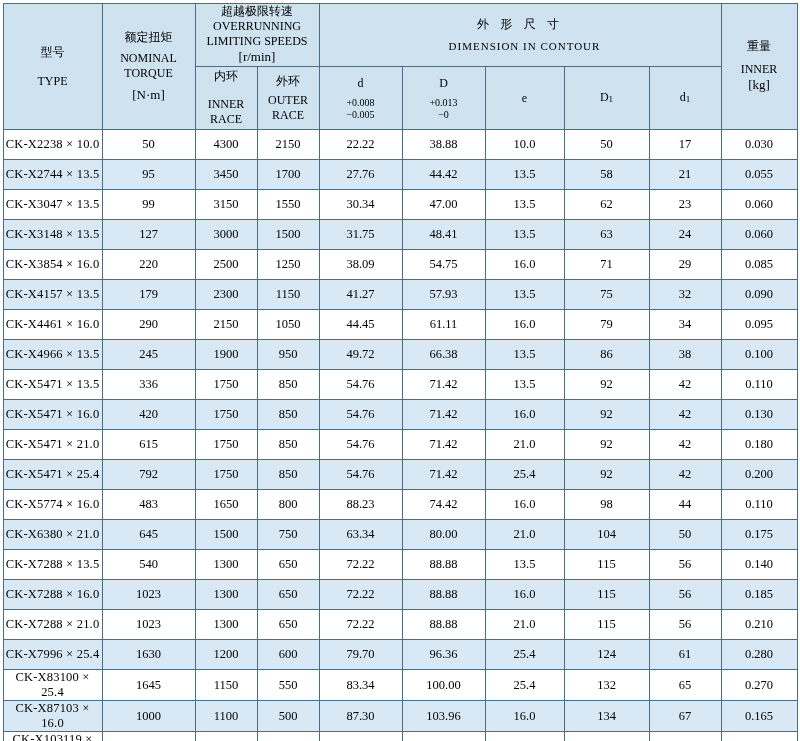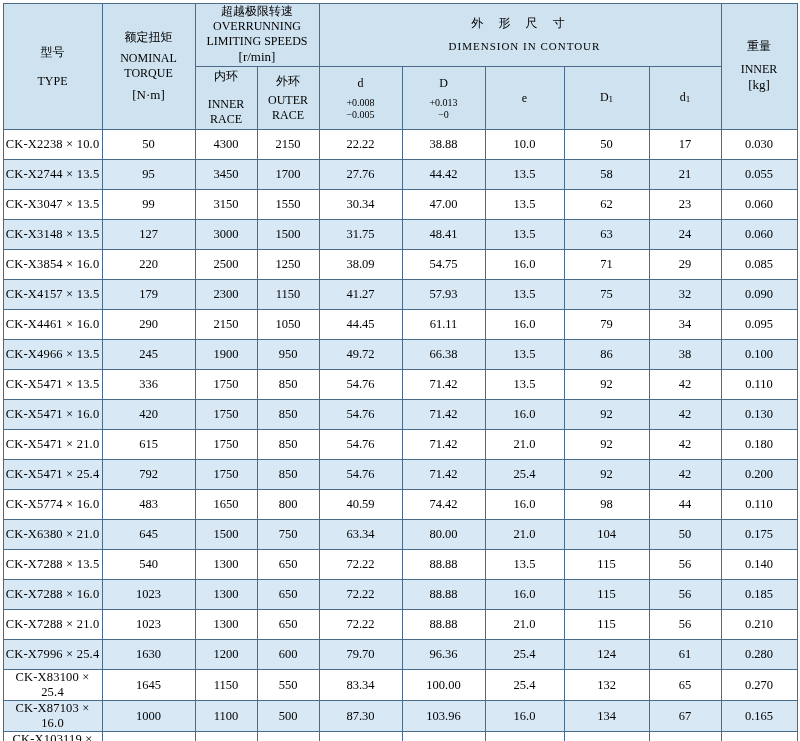--- a/index.html
+++ b/index.html
@@ -38,21 +38,21 @@
     height: 62px;
   }
   .hdr-tall {
     height: 124px;
   }
   .cn {
     font-family: Liberation Serif, serif;
     font-size: 12px;
   }
   .cn-sp {
-    font-family: Liberation Mono, monospace;
+    font-family: Liberation Sans, sans-serif;
     font-size: 12px;
     letter-spacing: 4px;
   }
   .en {
     font-family: "Liberation Serif", serif;
     font-size: 12px;
   }
   .en-sp {
     font-family: "Liberation Serif", serif;
     font-size: 11px;
@@ -310,21 +310,21 @@
         <td>25.4</td>
         <td>92</td>
         <td>42</td>
         <td>0.200</td>
       </tr>
       <tr>
         <td class="type-cell">CK-X5774 × 16.0</td>
         <td>483</td>
         <td>1650</td>
         <td>800</td>
-        <td>40.59</td>
+        <td>88.23</td>
         <td>74.42</td>
         <td>16.0</td>
         <td>98</td>
         <td>44</td>
         <td>0.110</td>
       </tr>
       <tr class="alt">
         <td class="type-cell">CK-X6380 × 21.0</td>
         <td>645</td>
         <td>1500</td>

